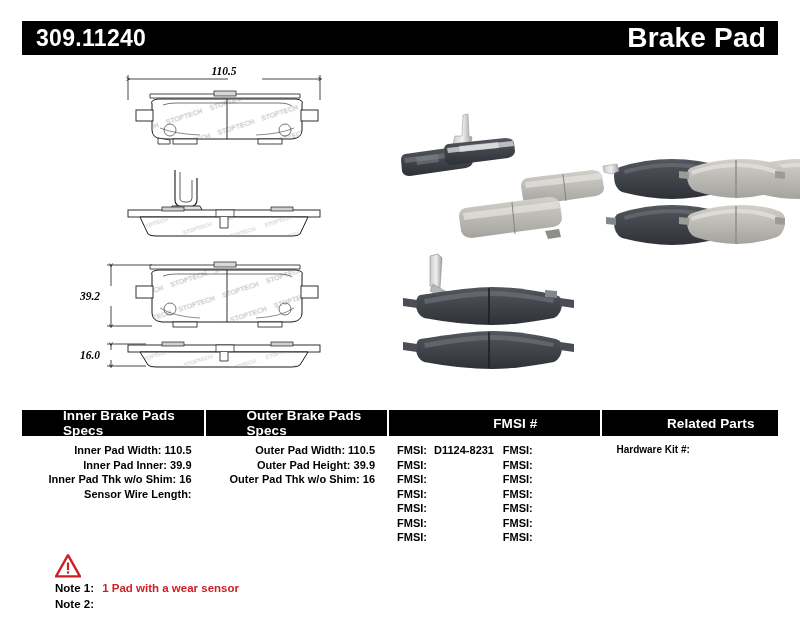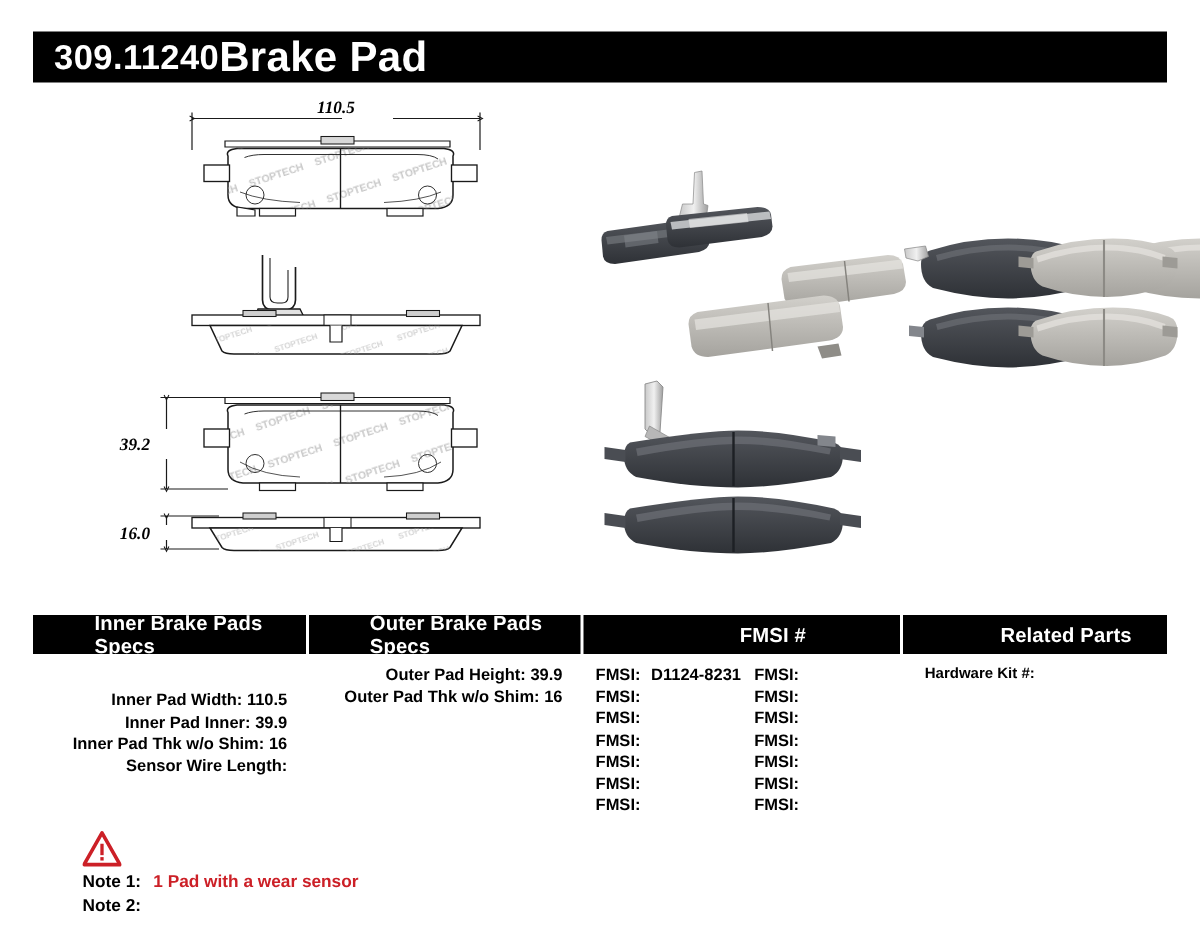--- a/index.html
+++ b/index.html
@@ -19,21 +19,21 @@
   
   .header-bar {
     position: absolute;
     left: 22px;
     top: 21px;
     width: 756px;
     height: 34px;
     background: #000000;
     display: flex;
     align-items: center;
-    justify-content: flex-start;
+    justify-content: space-between;
     box-sizing: border-box;
     padding: 0 12px 0 14px;
   }
   .header-part {
     color: #ffffff;
     font-size: 23px;
     font-weight: bold;
     letter-spacing: 0.3px;
     line-height: 1;
   }
@@ -88,21 +88,21 @@
   .th-inner  { width: 182px; }
   .th-outer  { width: 182px; }
   .th-fmsi   { width: 212px; }
   .th-related{ width: 176px; }
 
   .table-body {
     display: flex;
     width: 100%;
     padding-top: 7px;
   }
-  .col-inner  { width: 182px; margin-right: 2px; margin-top: 17px; }
+  .col-inner  { width: 182px; margin-right: 2px; }
   .col-outer  { width: 182px; margin-right: 2px; }
   .col-fmsi   { width: 212px; margin-right: 2px; display: flex; }
   .col-related{ width: 176px; }
 
   .spec-row {
     font-size: 11px;
     font-weight: bold;
     text-align: right;
     line-height: 14.5px;
     padding-right: 12px;
@@ -389,20 +389,24 @@
         <span class="val">16</span>
       </div>
       <div class="spec-row">
         <span>Sensor Wire Length:</span>
         <span class="val"></span>
       </div>
     </div>
 
     <div class="col-outer">
       <div class="spec-row">
+        <span>Outer Pad Width:</span>
+        <span class="val">110.5</span>
+      </div>
+      <div class="spec-row">
         <span>Outer Pad Height:</span>
         <span class="val">39.9</span>
       </div>
       <div class="spec-row">
         <span>Outer Pad Thk w/o Shim:</span>
         <span class="val">16</span>
       </div>
     </div>
 
     <div class="col-fmsi">

